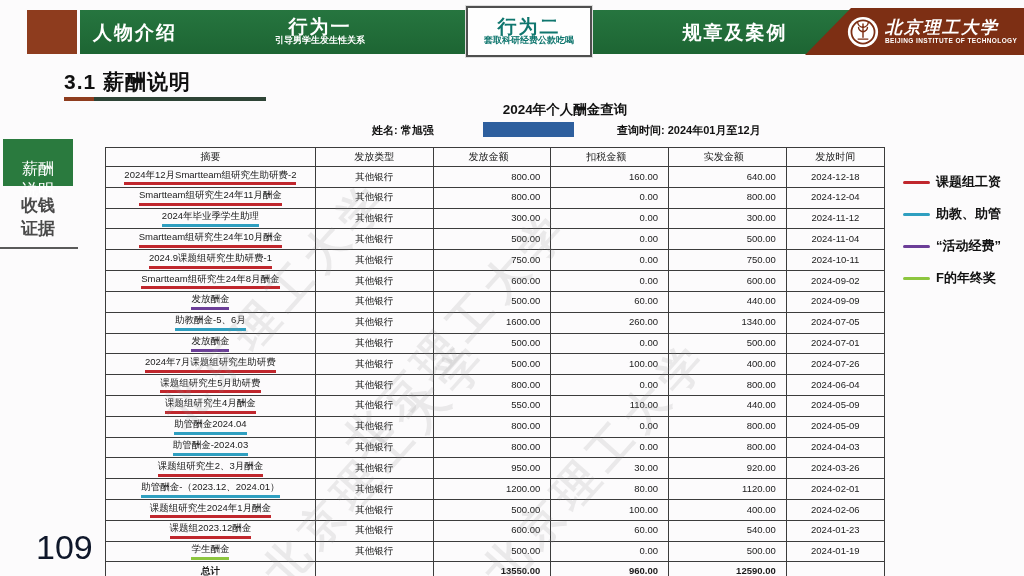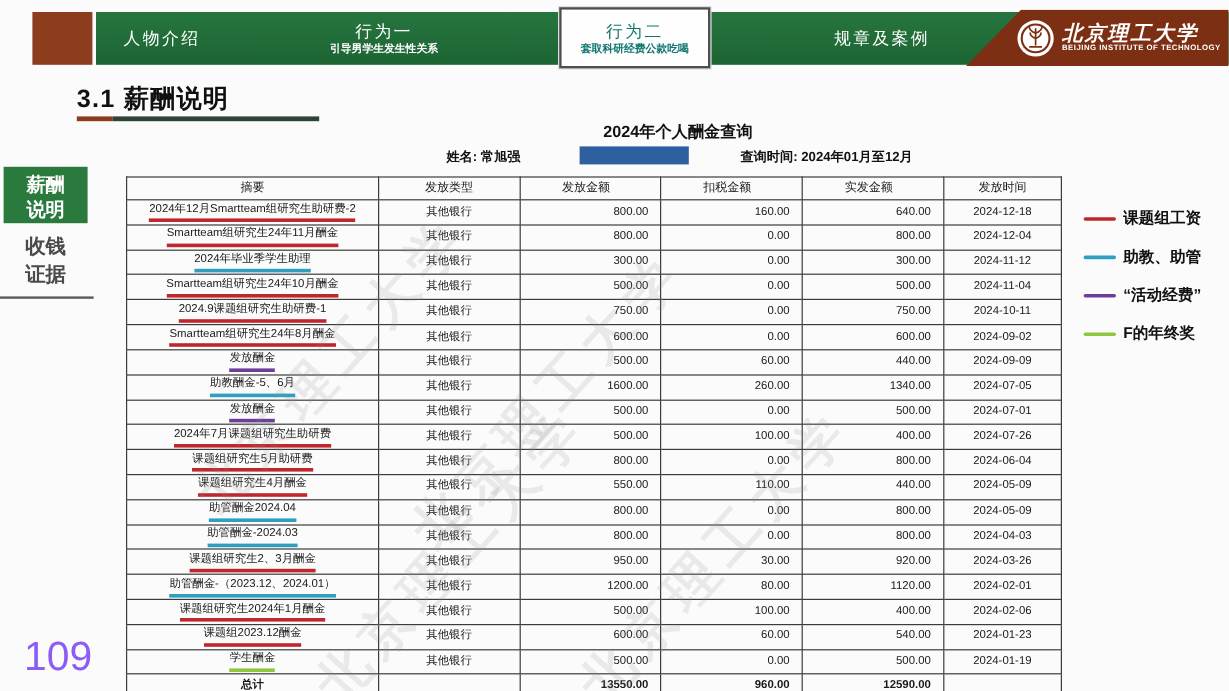--- a/index.html
+++ b/index.html
@@ -9,34 +9,34 @@
   }
   *{margin:0;padding:0;box-sizing:border-box;}
   html,body{width:1024px;height:576px;overflow:hidden;}
   body{font-family:"Liberation Sans","DejaVu Sans",sans-serif;background:#fbfafb;position:relative;}
   .slide{position:absolute;inset:0;background:#fcfbfc;}
 
   
   .nav-accent{position:absolute;left:27px;top:10px;width:50px;height:44px;background:var(--brown);}
   .nav-bar{position:absolute;left:80px;top:10px;width:944px;height:44px;background:linear-gradient(180deg,#26753f,#1d6533);}
   .nav-item{position:absolute;top:10px;height:44px;color:#fff;text-align:center;display:flex;flex-direction:column;justify-content:center;cursor:pointer;}
-  .nav-label{font-size:14px;font-weight:400;letter-spacing:2px;line-height:17px;}
+  .nav-label{font-size:19px;font-weight:700;letter-spacing:2px;line-height:17px;}
   .nav-sub{font-size:9px;font-weight:700;line-height:11px;}
   .nav-item.i0{left:60px;width:150px;}
   .nav-item.i1{left:240px;width:160px;}
   .nav-item.i3{left:655px;width:160px;}
   .nav-item.active{left:466px;top:6px;width:126px;height:51px;background:#fefefe;border:2px solid #4f4f4f;color:#0f766e;box-shadow:0 0 0 1px #ddd;}
   .logo-block{position:absolute;left:805px;top:8px;width:219px;height:47px;background:var(--maroon);clip-path:polygon(46px 0,100% 0,100% 100%,0 100%);display:flex;align-items:center;}
   .logo-circle{margin-left:42px;width:32px;height:32px;flex:0 0 32px;}
   .logo-text{margin-left:6px;color:#fff;}
   .logo-cn{font-size:17px;font-weight:700;font-style:italic;letter-spacing:2px;line-height:19px;white-space:nowrap;}
   .logo-en{font-size:6.5px;font-weight:700;letter-spacing:.4px;line-height:8px;white-space:nowrap;}
 
   
-  .side-active{position:absolute;left:3px;top:139px;width:70px;height:47px;background:#2a7a3e;color:#fff;font-size:16px;font-weight:700;text-align:center;line-height:21px;padding-top:5px;cursor:pointer;}
+  .side-active{position:absolute;left:3px;top:139px;width:70px;height:47px;background:#2a7a3e;color:#fff;font-size:16px;font-weight:400;text-align:center;line-height:21px;padding-top:19px;cursor:pointer;}
   .side-item{position:absolute;left:3px;top:194px;width:70px;color:#4a4a4a;font-size:17px;font-weight:700;text-align:center;line-height:23px;cursor:pointer;}
   .side-divider{position:absolute;left:0;top:247px;width:78px;height:2px;background:#5a5a5a;}
 
   
   .sec-title{position:absolute;left:64px;top:68px;font-size:21px;font-weight:700;color:#101010;letter-spacing:1px;}
   .sec-underline-brown{position:absolute;left:64px;top:97px;width:30px;height:4px;background:var(--brown);}
   .sec-underline-dark{position:absolute;left:94px;top:97px;width:172px;height:4px;background:#2e4436;}
 
   
   .q-title{position:absolute;left:340px;top:101px;width:450px;text-align:center;font-size:13.5px;font-weight:700;color:#111;}
@@ -60,21 +60,21 @@
   .u-green{border-bottom:3px solid var(--lime);}
 
   
   .legend{position:absolute;left:903px;top:172px;}
   .legend-item{display:flex;align-items:center;height:20px;margin-bottom:12px;}
   .legend-dash{width:27px;height:3px;margin-right:6px;border-radius:2px;}
   .d-red{background:var(--red);}.d-teal{background:var(--teal);}.d-purple{background:var(--purple);}.d-lime{background:var(--lime);}
   .legend-label{font-size:13px;font-weight:700;color:#111;white-space:nowrap;}
 
   
-  .page-num{position:absolute;left:20px;top:528px;font-size:34px;color:#8b5cf6;}
+  .page-num{position:absolute;left:36px;top:528px;font-size:34px;color:#0f172a;}
   .wm{position:absolute;font-size:44px;font-weight:700;color:rgba(140,140,140,.16);letter-spacing:8px;transform:rotate(-48deg);transform-origin:left top;pointer-events:none;white-space:nowrap;}
   .wm1{left:150px;top:400px;}
   .wm2{left:330px;top:430px;}
   .wm3{left:250px;top:560px;}
   .wm4{left:470px;top:560px;}
 </style>
 </head>
 <body>
 
 <div class="slide">

